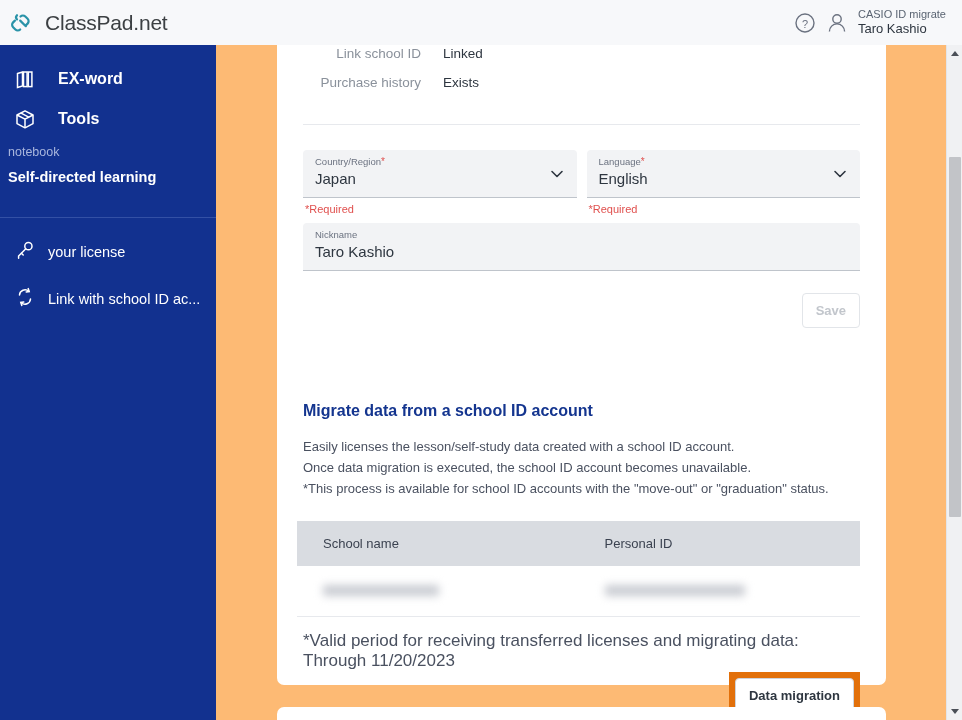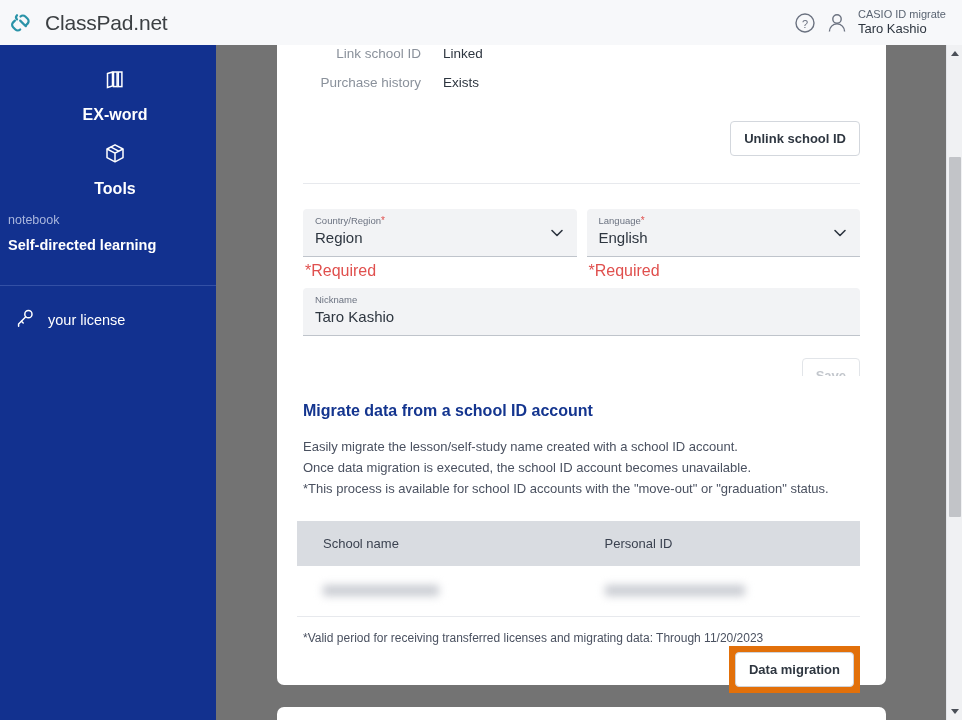--- a/index.html
+++ b/index.html
@@ -40,22 +40,21 @@
   .sidebar {
     position: absolute; top: 45px; left: 0;
     width: 216px; height: 675px;
     background: #12318f;
     color: #fff;
   }
   .side-block { padding: 14px 0 10px 0; }
   .side-item {
     display: flex; align-items: center;
     padding: 9px 0 9px 14px;
-    gap: 16px;
-    flex-direction: column;
+    gap: 22px;
   }
   .side-item .sicon { width: 22px; height: 22px; flex: 0 0 22px; display:block; }
   .side-main-label { font-size: 16px; font-weight: bold; color:#ffffff; }
   .side-sub-head {
     font-size: 12.5px; color: #a9b6dd; padding: 6px 0 2px 8px;
   }
   .side-sub-item {
     font-size: 14.5px; font-weight: bold; color:#ffffff;
     padding: 8px 0 8px 8px;
   }
@@ -63,21 +62,21 @@
   .side-link {
     display:flex; align-items:center; gap:12px;
     padding: 11px 0 11px 14px;
     font-size: 14.5px; color:#ffffff;
   }
 
   
   .main {
     position: absolute; top: 45px; left: 216px;
     width: 746px; height: 675px;
-    background: #737373;
+    background: #fdba74;
     overflow: hidden;
   }
   .card {
     position: absolute; left: 61px; width: 609px;
     background: #ffffff; border-radius: 7px;
   }
   
   #card-profile { top: -192px; height: 553px; padding: 0 26px; }
 
   .kv-row { display:flex; align-items:center; height: 29px; }
@@ -104,42 +103,42 @@
     height: 48px; padding: 6px 12px 0 12px;
     position: relative; flex: 1 1 0;
   }
   .field-label { font-size: 9.5px; color:#6b7280; line-height: 12px; }
   .field-label .star { color:#e0504e; font-size: 10px; }
   .field-value { font-size: 15px; color:#2e3640; line-height: 22px; }
   .chev {
     position:absolute; right: 12px; top: 16px;
     width: 16px; height: 16px; display:block;
   }
-  .req { font-size: 16px; color:#e0504e; padding: 5px 0 0 2px; }
+  .req { font-size: 11px; color:#e0504e; padding: 5px 0 0 2px; }
 
   
   .mig-title {
     font-size: 16px; font-weight: bold; color:#14358f;
   }
   .mig-p { font-size: 13px; color:#4a5160; line-height: 21px; }
   table.mig { border-collapse: collapse; width: 100%; }
   table.mig th {
     background:#d9dce1; text-align:left; font-weight: normal;
     font-size: 13px; color:#3b4250; padding: 15px 0 15px 26px;
   }
   table.mig td {
     padding: 16px 0 16px 26px; border-bottom: 1px solid #e7e9ed;
     height: 46px;
   }
   .redact {
     display:inline-block; height: 11px; border-radius: 2px;
     background: #c9ccd2;
     filter: blur(4px);
   }
-  .mig-note { font-size: 12px; color:#4a5160; }
+  .mig-note { font-size: 17px; color:#4a5160; }
 
   .highlight-box {
     border: 4px solid #e2700a;
     display: inline-block; padding: 2px;
     background: #e2700a;
   }
   .highlight-box .btn { border-color:#cfd3d9; }
 
   
   .scrollbar {
@@ -241,50 +240,60 @@
           <g fill="none" stroke="#ffffff" stroke-width="1.5" stroke-linecap="round">
             <circle cx="14.4" cy="7.2" r="3.6"></circle>
             <path d="M11.8 9.8 L4.6 17 L4.6 19.2"></path>
             <path d="M7.4 14.2 L9.2 16"></path>
           </g>
         </svg>
       </span>
       <span>your license</span>
     </div>
 
+    <div class="side-link">
+      <span class="sicon">
+        <svg width="22" height="22" viewBox="0 0 22 22">
+          <g fill="none" stroke="#ffffff" stroke-width="1.5" stroke-linecap="round">
+            <path d="M5.5 9.0 A5.6 5.6 0 0 1 14.8 5.2"></path>
+            <path d="M16.5 13.0 A5.6 5.6 0 0 1 7.2 16.8"></path>
+            <path d="M14.2 2.6 L15.2 5.6 L12.2 6.0"></path>
+            <path d="M7.8 19.4 L6.8 16.4 L9.8 16.0"></path>
+          </g>
+        </svg>
+      </span>
+      <span>Link with school ID ac...</span>
+    </div>
   </div>
 </div>
 
 <div class="main">
 
   <div class="card" id="card-profile">
 
     <div style="padding-top:186px;">
       <div class="kv-row">
         <span class="kv-key">Link school ID</span>
         <span class="kv-val">Linked</span>
       </div>
       <div class="kv-row">
         <span class="kv-key">Purchase history</span>
         <span class="kv-val">Exists</span>
       </div>
     </div>
 
-    <div class="btn-row" style="padding-top:24px;">
-      <button class="btn">Unlink school ID</button>
-    </div>
 
     <div class="hr" style="margin-top:27px;"></div>
 
     <div class="fields" style="padding-top:25px;">
       <div class="field">
         <div class="field-label">
           <span>Country/Region</span><span class="star">*</span>
         </div>
-        <div class="field-value">Region</div>
+        <div class="field-value">Japan</div>
         <span class="chev">
           <svg width="16" height="16" viewBox="0 0 16 16">
             <path d="M3 5.5 L8 10.5 L13 5.5" fill="none" stroke="#2e3640" stroke-width="1.6" stroke-linecap="round" stroke-linejoin="round"></path>
           </svg>
         </span>
       </div>
       <div class="field">
         <div class="field-label">
           <span>Language</span><span class="star">*</span>
         </div>
@@ -309,21 +318,21 @@
 
     <div class="btn-row" style="padding-top:22px;">
       <button class="btn disabled">Save</button>
     </div>
   </div>
 
   <div class="card" style="top:331px; height:309px;">
     <div style="padding:26px 26px 0 26px;">
       <div class="mig-title">Migrate data from a school ID account</div>
       <div style="height:16px;"></div>
-      <div class="mig-p">Easily migrate the lesson/self-study name created with a school ID account.</div>
+      <div class="mig-p">Easily licenses the lesson/self-study data created with a school ID account.</div>
       <div class="mig-p">Once data migration is executed, the school ID account becomes unavailable.</div>
       <div class="mig-p">*This process is available for school ID accounts with the "move-out" or "graduation" status.</div>
     </div>
 
     <div style="padding:22px 26px 0 20px;">
       <table class="mig">
         <thead>
           <tr>
             <th style="width:50%;">School name</th>
             <th>Personal ID</th>

